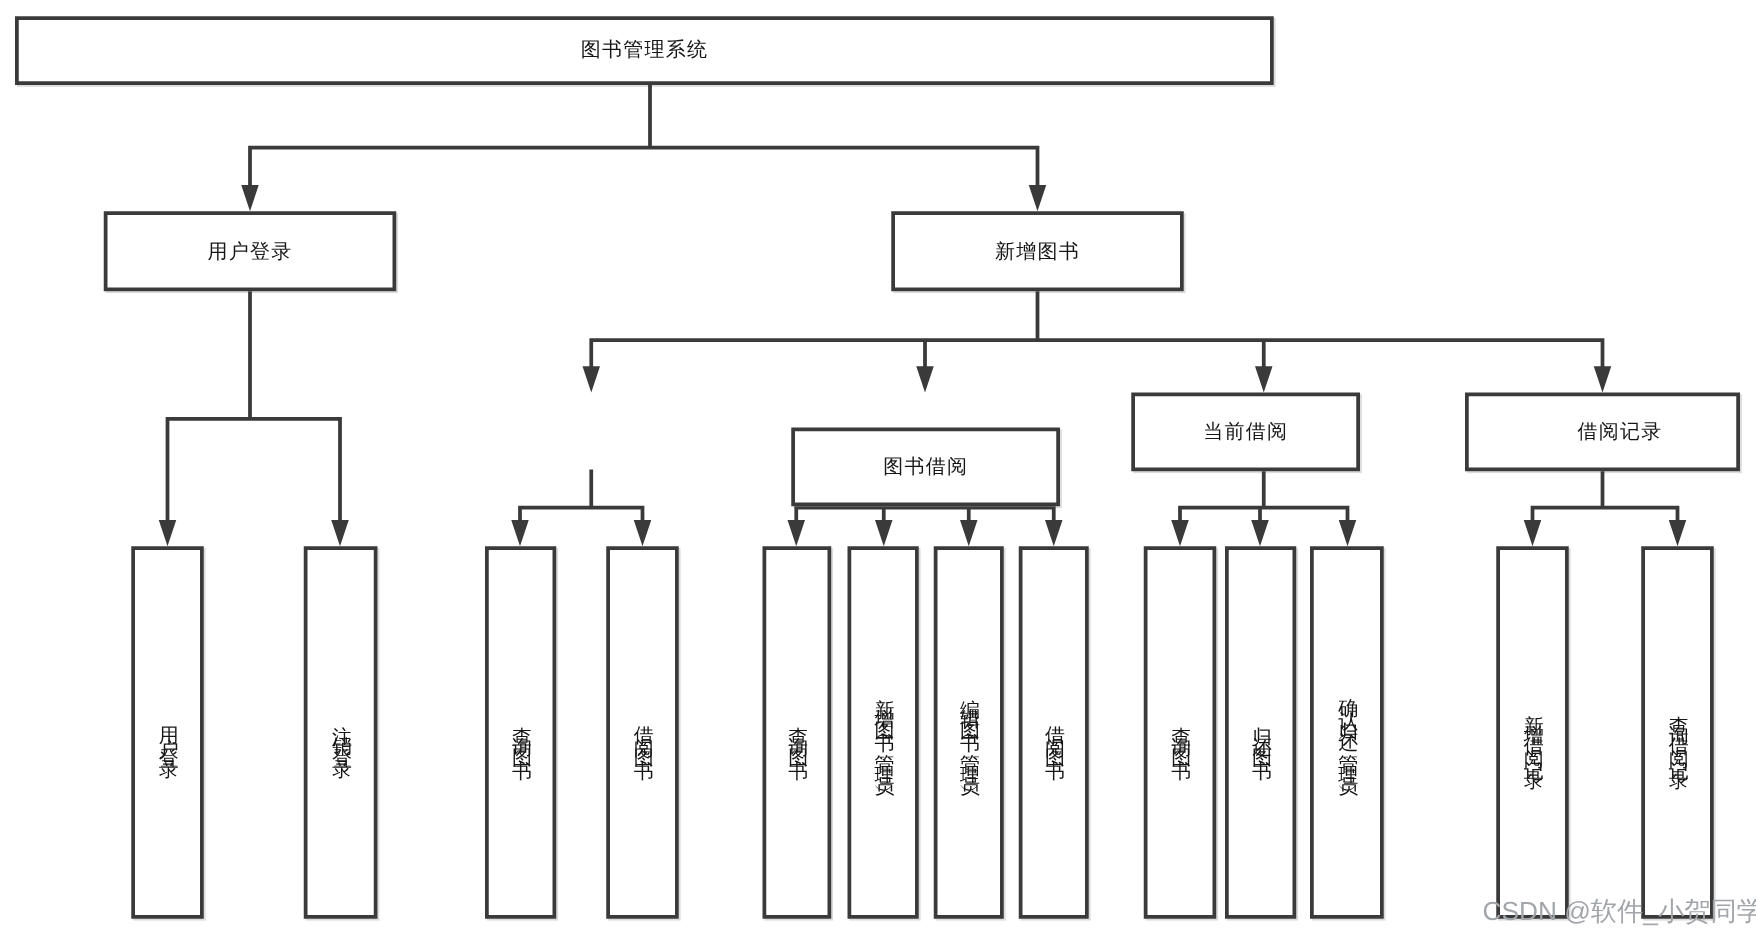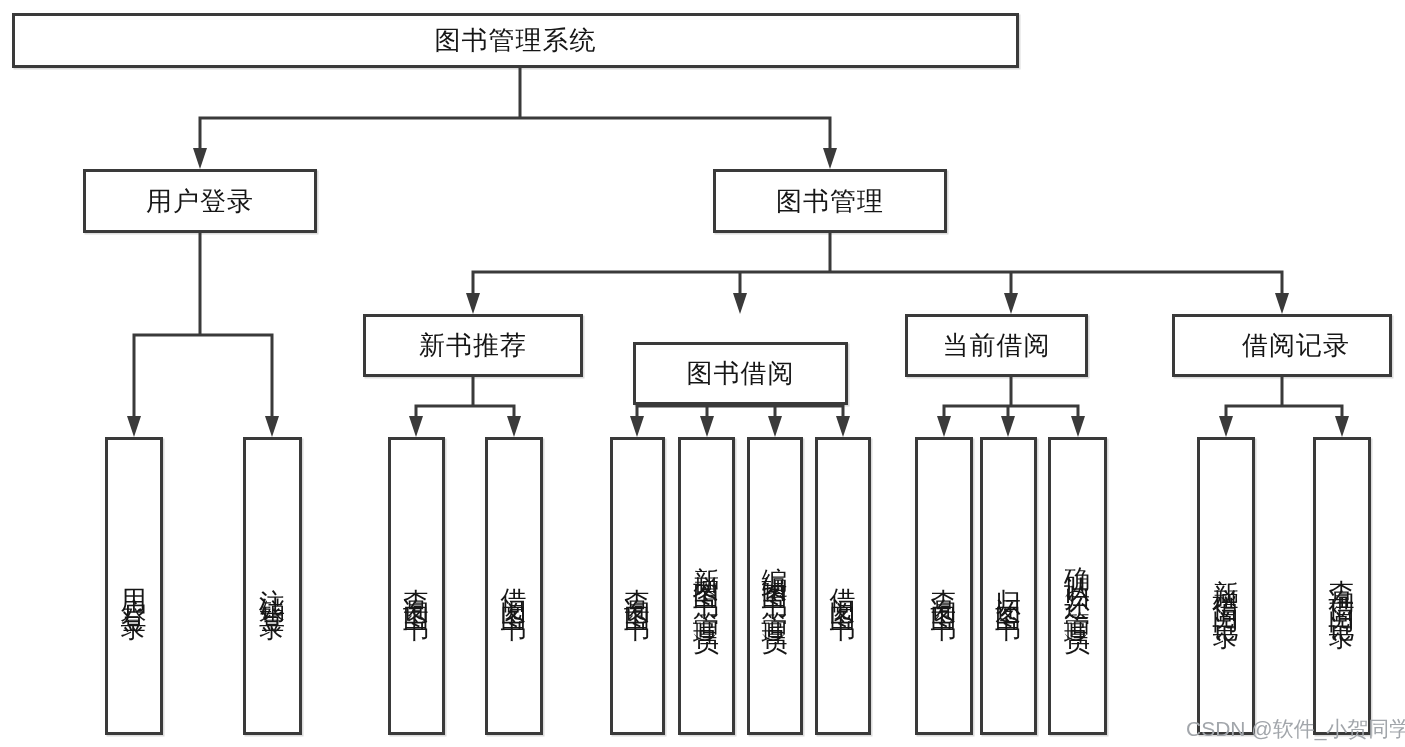--- a/index.html
+++ b/index.html
@@ -36,21 +36,21 @@
     stroke: none;
   }
   .box {
     position: absolute;
     border: 3px solid var(--border);
     background: #ffffff;
     display: flex;
     align-items: center;
     justify-content: center;
     color: var(--text);
-    font-size: 26px;
+    font-size: 16px;
     box-shadow: 1.5px 1.5px 0 rgba(60,60,60,0.18);
   }
   .box .hlabel {
     white-space: nowrap;
     letter-spacing: 1px;
   }
   .leaf .vlabel {
     writing-mode: vertical-rl;
     text-orientation: mixed;
     letter-spacing: 9px;
@@ -110,26 +110,23 @@
   </svg>
 
   <div class="box" style="left:12px; top:13px; width:1007px; height:55px;">
     <span class="hlabel">图书管理系统</span>
   </div>
 
   <div class="box" style="left:83px; top:169px; width:234px; height:64px;">
     <span class="hlabel">用户登录</span>
   </div>
   <div class="box" style="left:713px; top:169px; width:234px; height:64px;">
-    <span class="hlabel">图书管理</span>
+    <span class="hlabel">新增图书</span>
   </div>
 
-  <div class="box" style="left:363px; top:314px; width:220px; height:63px;">
-    <span class="hlabel">新书推荐</span>
-  </div>
   <div class="box" style="left:633px; top:314px; width:215px; height:63px;margin-top:28px;">
     <span class="hlabel">图书借阅</span>
   </div>
   <div class="box" style="left:905px; top:314px; width:183px; height:63px;">
     <span class="hlabel">当前借阅</span>
   </div>
   <div class="box" style="left:1172px; top:314px; width:220px; height:63px;padding-left:28px;">
     <span class="hlabel">借阅记录</span>
   </div>
 

